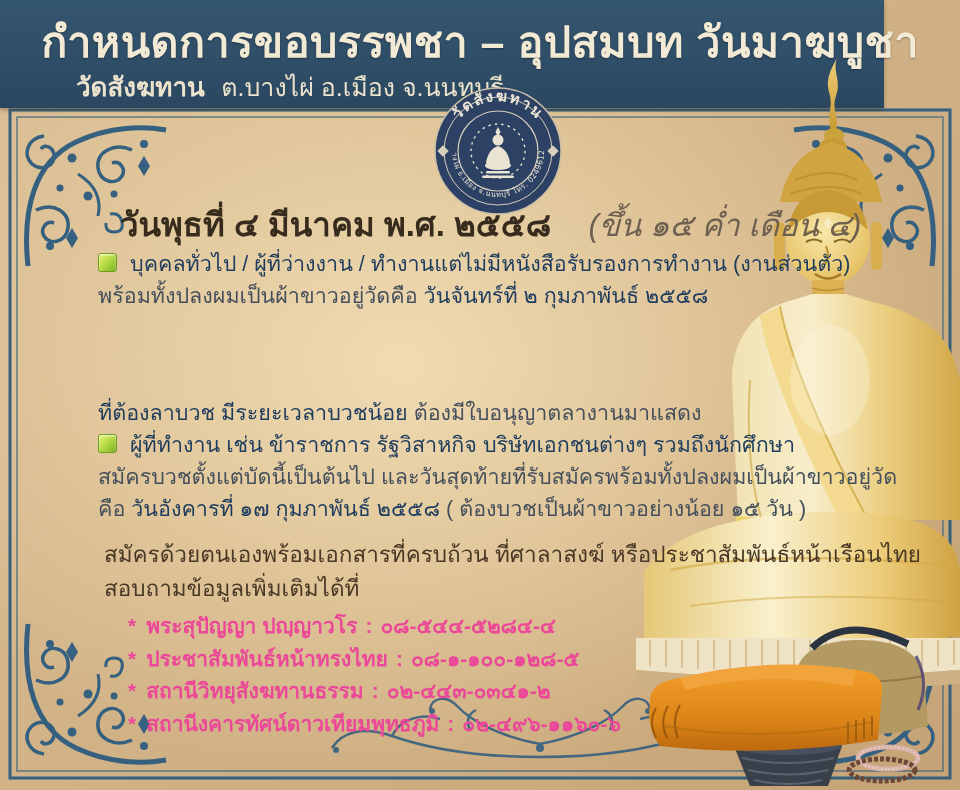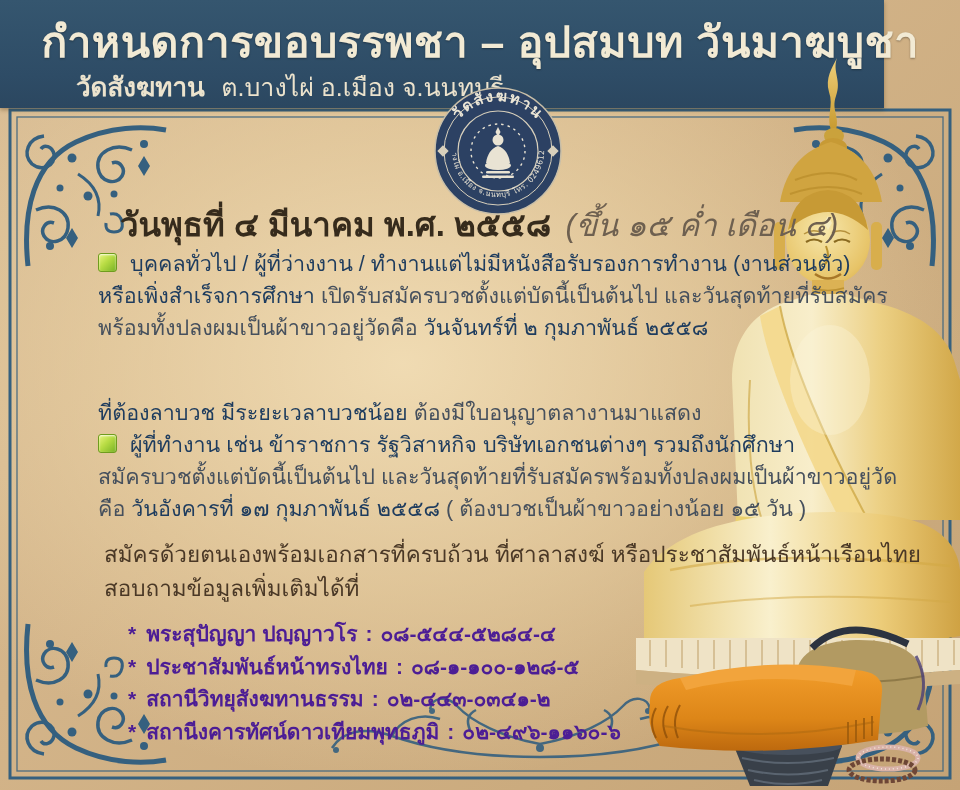--- a/index.html
+++ b/index.html
@@ -25,35 +25,35 @@
   .temple-line{position:absolute;left:76px;top:66px;color:#ece3cd;white-space:nowrap;}
   .temple-name{font-size:26px;font-weight:bold;margin-right:12px;}
   .temple-address{font-size:25px;font-weight:500;}
   
   .seal-wrap{left:433px;top:86px;width:130px;height:130px;}
   
   .date-line{
     left:120px;top:198px;width:700px;text-align:center;white-space:nowrap;
     font-size:33px;color:#362b1c;font-weight:bold;
   }
-  .lunar{font-weight:500;font-style:italic;color:#6e6050;font-size:31px;margin-left:5px;}
+  .lunar{font-weight:500;font-style:italic;color:#6e6050;font-size:31px;margin-left:28px;}
   .section{left:98px;width:648px;font-size:21.5px;line-height:32px;color:#46505d;}
   .section .line{white-space:nowrap;}
   .sec1{top:248px;}
   .sec2{top:397px;}
   .b{color:#1e3c5e;font-weight:normal;}
   .bullet-sq{
     display:inline-block;width:17px;height:17px;margin-right:7px;vertical-align:-1px;
     background:linear-gradient(135deg,#e9f57e 0%,#b8dc44 45%,#78b226 100%);
     border:1px solid #6f9c1e;border-radius:3px;
     box-shadow:inset 0 1px 2px rgba(255,255,255,.8);
   }
   .contact{left:104px;top:538px;width:740px;color:#4a3826;font-size:22.5px;line-height:34px;}
   .contact .intro{white-space:nowrap;}
-  .contact-list{margin-top:12px;margin-left:24px;font-size:21px;line-height:32.5px;color:#4c1d95;font-weight:bold;}
+  .contact-list{margin-top:4px;margin-left:24px;font-size:21px;line-height:32.5px;color:#ec4899;font-weight:bold;}
   .contact-item{white-space:nowrap;}
   .star{margin-right:10px;}
   .sep{margin:0 8px;}
   svg{display:block;}
 </style>
 </head>
 <body>
 
 <svg class="abs" style="left:0;top:0;" width="960" height="790" viewBox="0 0 960 790">
   <defs>
@@ -209,24 +209,20 @@
   <span>วันพุธที่ ๔ มีนาคม พ.ศ. ๒๕๕๘</span>
   <span class="lunar">(ขึ้น ๑๕ ค่ำ เดือน ๔)</span>
 </div>
 
 <div class="abs section sec1">
   <div class="line">
     <span class="bullet-sq"></span>
     <span class="b">บุคคลทั่วไป / ผู้ที่ว่างงาน / ทำงานแต่ไม่มีหนังสือรับรองการทำงาน (งานส่วนตัว)</span>
   </div>
   <div class="line">
-    <span class="b">หรือเพิ่งสำเร็จการศึกษา</span>
-    <span>เปิดรับสมัครบวชตั้งแต่บัดนี้เป็นต้นไป และวันสุดท้ายที่รับสมัคร</span>
-  </div>
-  <div class="line">
     <span>พร้อมทั้งปลงผมเป็นผ้าขาวอยู่วัดคือ</span>
     <span class="b">วันจันทร์ที่ ๒ กุมภาพันธ์ ๒๕๕๘</span>
   </div>
 </div>
 
 <div class="abs section sec2">
   <div class="line">
     <span class="b">ที่ต้องลาบวช มีระยะเวลาบวชน้อย</span>
     <span>ต้องมีใบอนุญาตลางานมาแสดง</span>
   </div>

